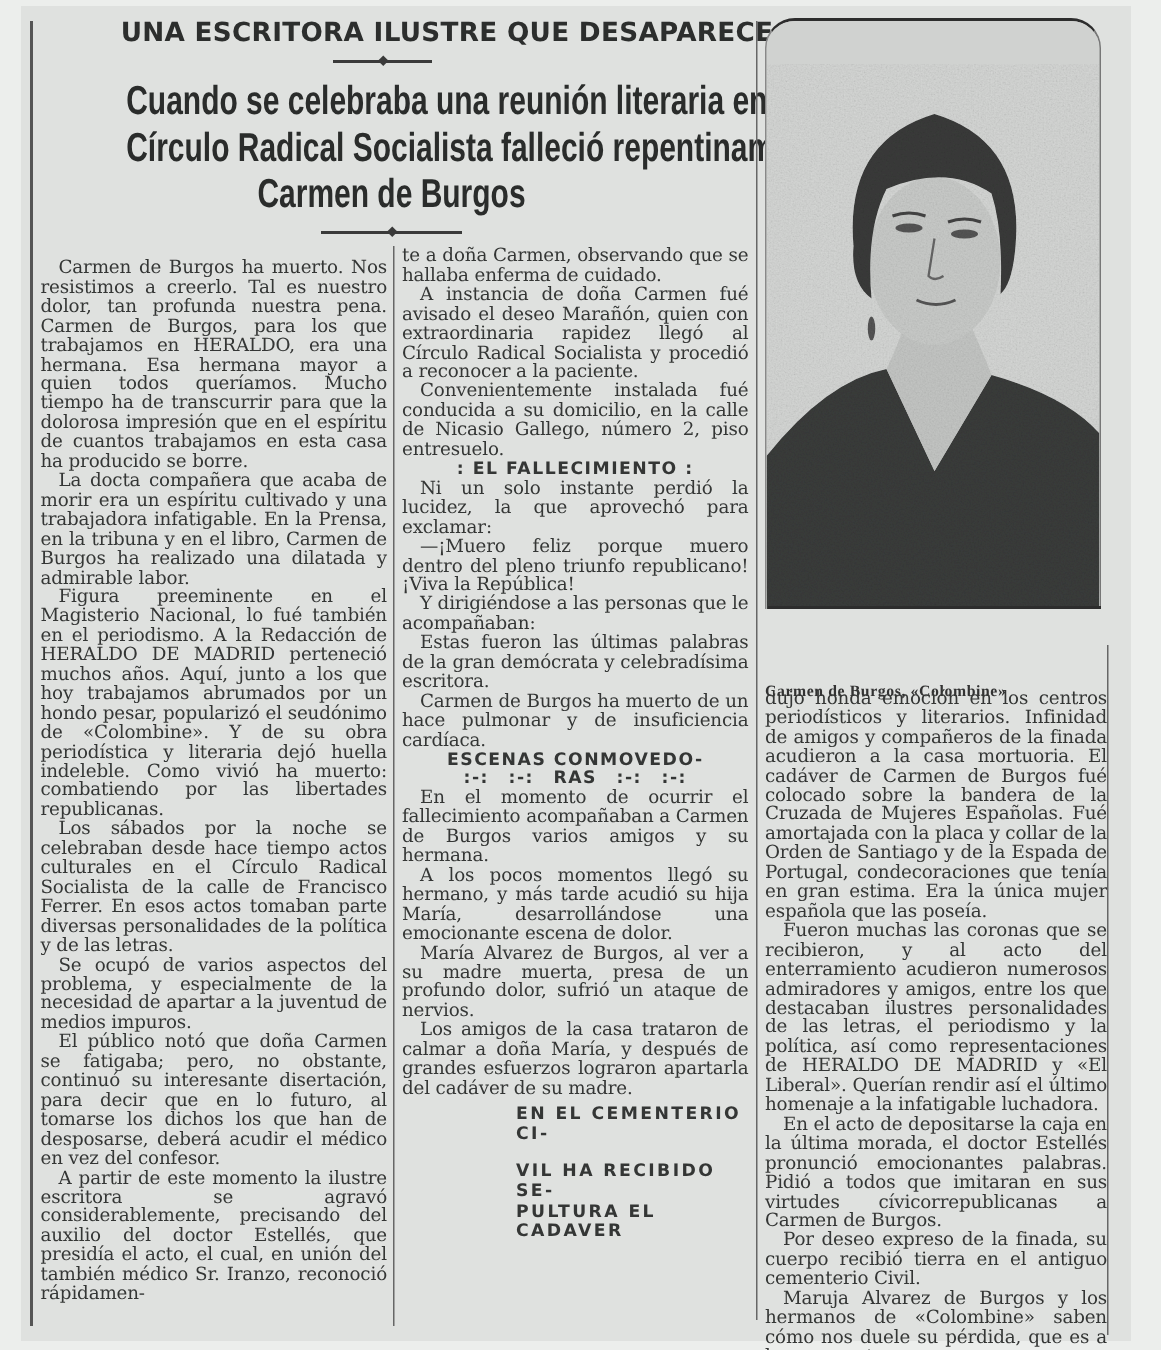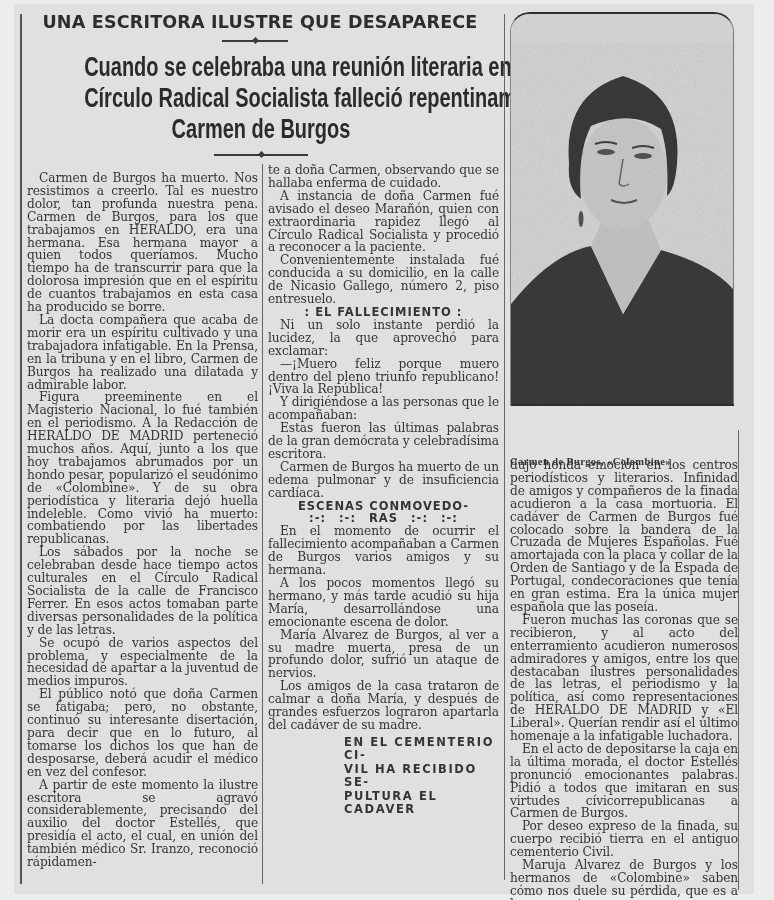--- a/index.html
+++ b/index.html
@@ -14,20 +14,21 @@
     position: absolute; left: 14px; top: 4px; width: 740px; height: 890px;
     background: #dfe1df;
   }
   .frame-left {
     position: absolute; left: 20px; top: 14px; width: 1.5px; height: 870px; background: #555;
   }
   .kicker {
     position: absolute; left: 22px; top: 12px; width: 476px; text-align: center;
     font-family: "DejaVu Sans", sans-serif; font-weight: bold; font-size: 17.5px; letter-spacing: 0.2px;
     color: #2c2e2d;
+    padding-left: 38px;
   }
   .rule {
     position: absolute; height: 1.5px; background: #3a3a3a;
   }
   .rule .dot {
     position: absolute; left: 50%; top: -2px; width: 5px; height: 5px; margin-left: -2.5px;
     background: #3a3a3a; transform: rotate(45deg);
   }
   .headline {
     position: absolute; left: 22px; top: 52px; width: 478px; text-align: center;
@@ -101,30 +102,30 @@
 
 <div class="col col2">
   <p class="noindent">te a doña Carmen, observando que se hallaba enferma de cuidado.</p>
   <p>A instancia de doña Carmen fué avisado el deseo Marañón, quien con extraordinaria rapidez llegó al Círculo Radical Socialista y procedió a reconocer a la paciente.</p>
   <p>Convenientemente instalada fué conducida a su domicilio, en la calle de Nicasio Gallego, número 2, piso entresuelo.</p>
   <p class="subhead">: EL FALLECIMIENTO :</p>
   <p>Ni un solo instante perdió la lucidez, la que aprovechó para exclamar:</p>
   <p>—¡Muero feliz porque muero dentro del pleno triunfo republicano! ¡Viva la República!</p>
   <p>Y dirigiéndose a las personas que le acompañaban:</p>
   <p>Estas fueron las últimas palabras de la gran demócrata y celebradísima escritora.</p>
-  <p>Carmen de Burgos ha muerto de un edema pulmonar y de insuficiencia cardíaca.</p>
+  <p>Carmen de Burgos ha muerto de un hace pulmonar y de insuficiencia cardíaca.</p>
   <p class="subhead" style="margin-bottom:0">ESCENAS CONMOVEDO-</p>
   <p class="subhead" style="margin-top:0; word-spacing:8px;">:-:   :-:   RAS   :-:   :-:</p>
   <p>En el momento de ocurrir el fallecimiento acompañaban a Carmen de Burgos varios amigos y su hermana.</p>
   <p>A los pocos momentos llegó su hermano, y más tarde acudió su hija María, desarrollándose una emocionante escena de dolor.</p>
   <p>María Alvarez de Burgos, al ver a su madre muerta, presa de un profundo dolor, sufrió un ataque de nervios.</p>
   <p>Los amigos de la casa trataron de calmar a doña María, y después de grandes esfuerzos lograron apartarla del cadáver de su madre.</p>
   <div style="margin-top:4px;">
     <p class="subhead block">EN EL CEMENTERIO CI-</p>
-    <p class="subhead block" style="margin-top:0">VIL HA RECIBIDO SE-</p>
+    <p class="subhead block" style="margin-top:11px">VIL HA RECIBIDO SE-</p>
     <p class="subhead block" style="margin-top:0">PULTURA EL CADAVER</p>
 
   </div>
 
 </div>
 
 <div class="vrule" style="left:504px; top:14px; height:866px;"></div>
 
 <div class="photo">
   <svg width="222" height="392" viewBox="0 0 222 392">

